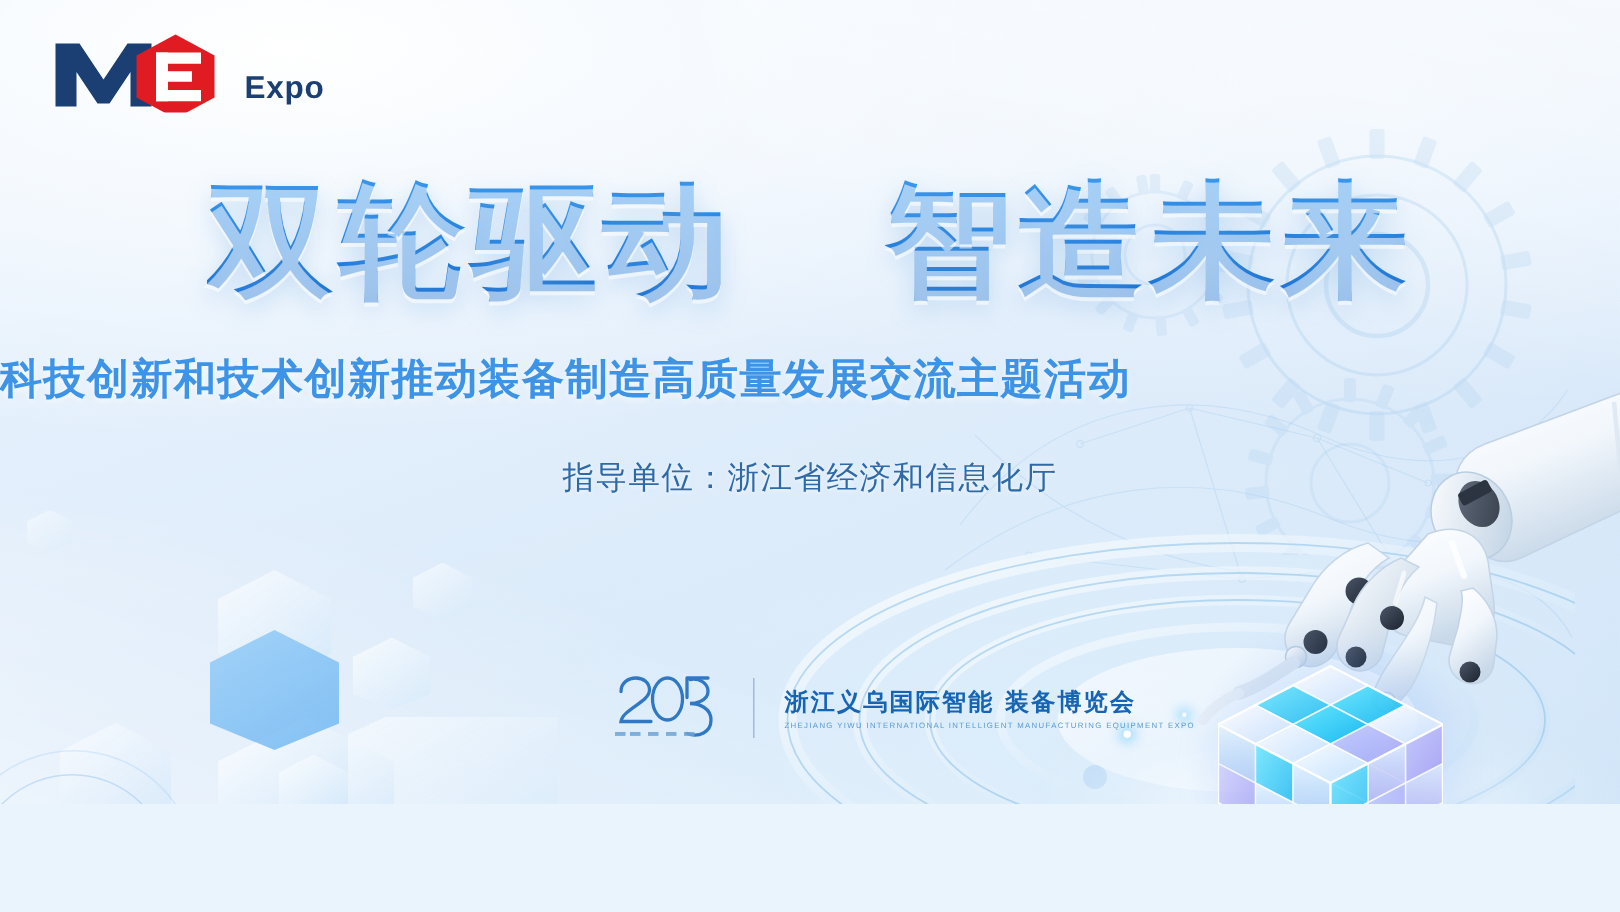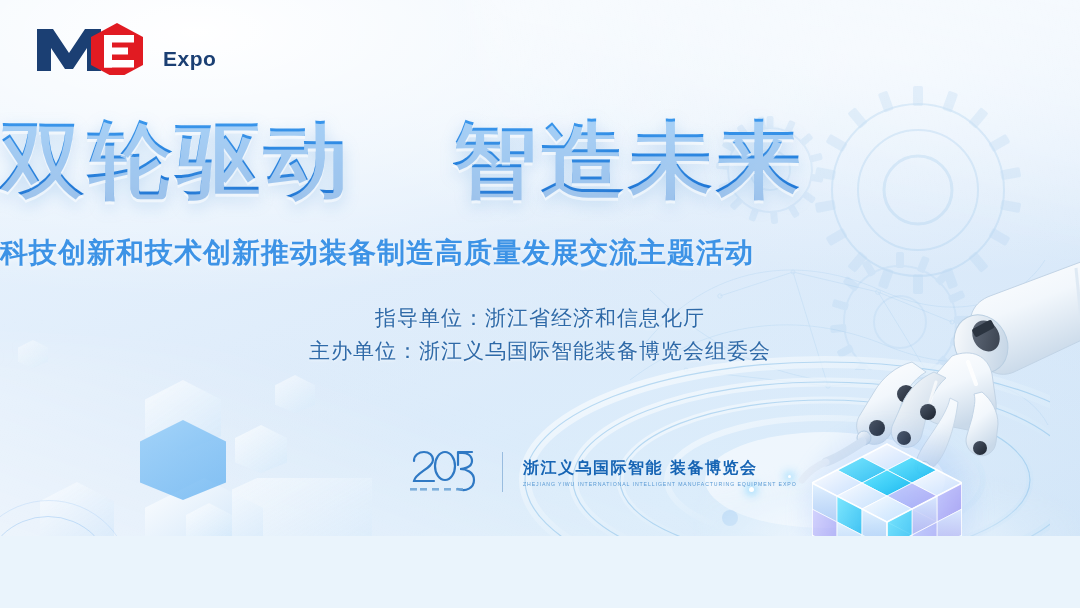--- a/index.html
+++ b/index.html
@@ -62,21 +62,21 @@
   
   .logo{position:absolute;left:33px;top:21px;display:flex;align-items:flex-end;}
   .logo svg{display:block;}
   .logo .expo{
     font-size:21px;letter-spacing:.5px;color:#1b3f73;font-weight:600;
     margin-left:2px;margin-bottom:4px;
   }
 
   
   .headline{
-    position:absolute;left:0;right:0;top:118px;
+    position:absolute;left:0;right:0;top:118px;text-align:center;
     font-size:84px;line-height:1;font-weight:900;letter-spacing:4px;
     color:#1e84e6;
     font-family:"DejaVu Sans","Liberation Sans",sans-serif;
     text-shadow:0 3px 0 rgba(255,255,255,.55), 0 6px 16px rgba(110,170,225,.35);
     white-space:nowrap;
   }
   .headline .gap{display:inline-block;width:34px;}
   .headline span.txt{
     background:linear-gradient(180deg,#3d9bf0 0%,#1f7ede 52%,#1a6fd0 100%);
     -webkit-background-clip:text;background-clip:text;color:transparent;
@@ -561,21 +561,20 @@
   <div class="headline">
     <span class="txt">双轮驱动</span>
     <span class="gap"></span>
     <span class="txt">智造未来</span>
   </div>
 
   <div class="subline">科技创新和技术创新推动装备制造高质量发展交流主题活动</div>
 
   <div class="orgs">
     <div class="orgline">指导单位：浙江省经济和信息化厅</div>
-    <div class="orgline">主办单位：浙江义乌国际智能装备博览会组委会</div>
   </div>
 
   <div class="lockup">
     <div class="yearmark">
       <svg width="74" height="50" viewBox="0 0 74 50">
         <g fill="none" stroke="#2f79c4" stroke-width="2.2" stroke-linecap="round">
           <path d="M6,14 C6,8 11,5 16,5 C21,5 25,8 25,13 C25,21 7,26 6,34 L26,34"></path>
           <ellipse cx="37" cy="19" rx="10" ry="14"></ellipse>
           <path d="M52,6 C58,5 64,8 64,14 C64,21 54,22 52,22 C58,22 66,25 66,33 C66,41 58,45 50,42"></path>
           <path d="M50,5 L64,5 M50,5 L50,18"></path>

